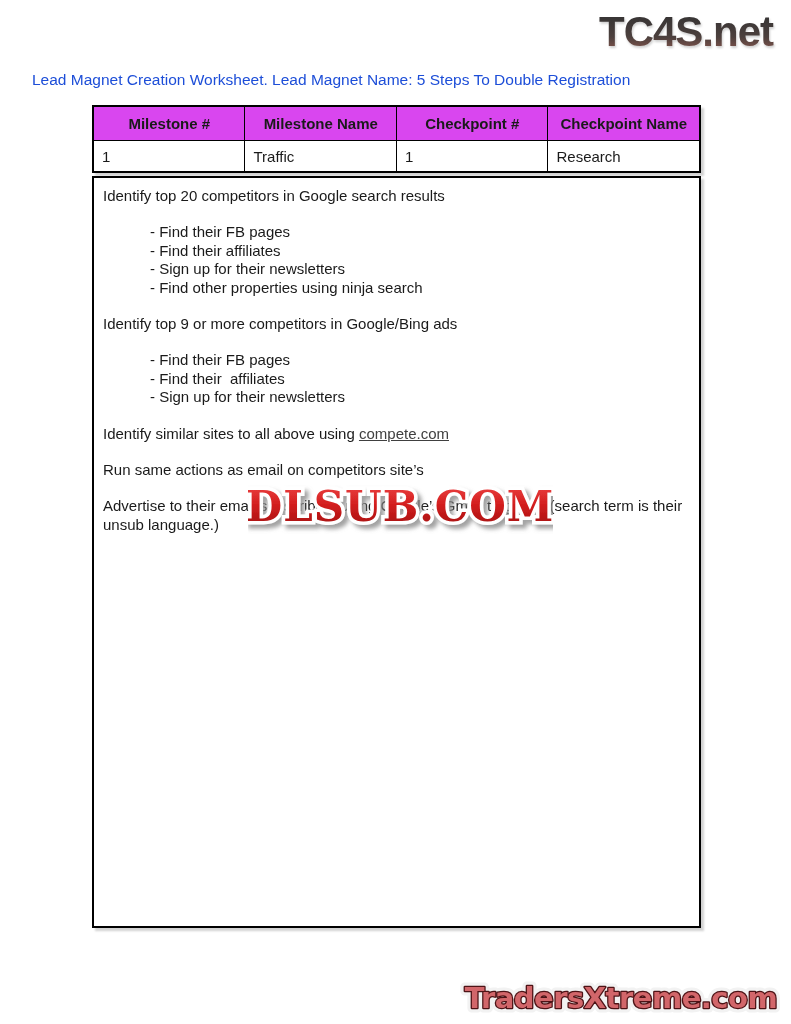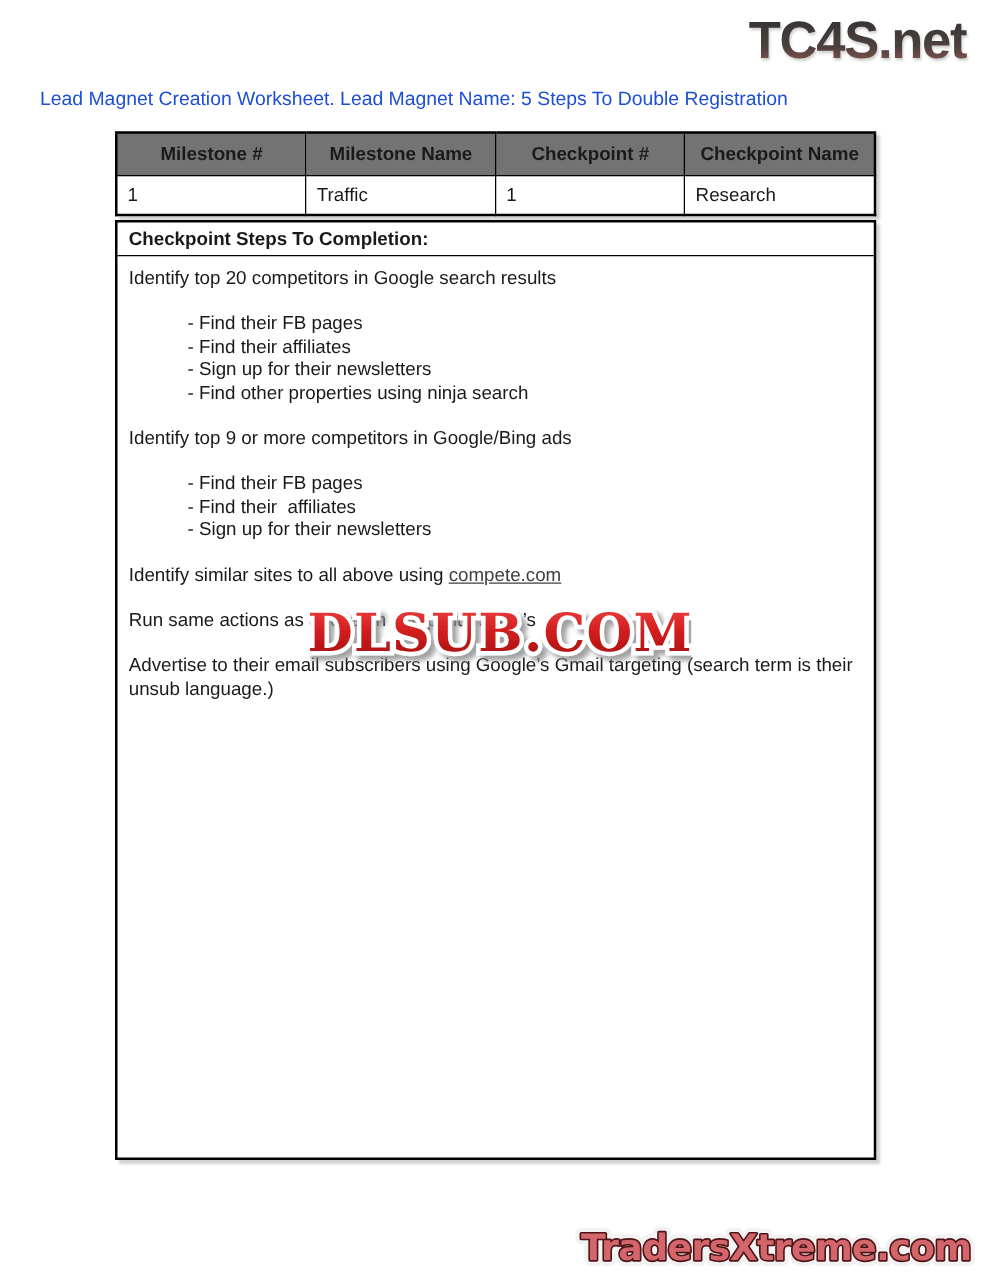--- a/index.html
+++ b/index.html
@@ -38,21 +38,21 @@
     position: absolute;
     left: 92px;
     top: 105px;
     width: 609px;
     border-collapse: collapse;
     background: #fff;
     box-shadow: 3px 3px 2px rgba(0,0,0,0.18);
     table-layout: fixed;
   }
   .milestone-table th {
-    background: #737373;
+    background: #d946ef;
     border: 1px solid #000;
     font-size: 15px;
     font-weight: bold;
     text-align: center;
     height: 31px;
     width: 25%;
   }
   .milestone-table td {
     border: 1px solid #000;
     font-size: 15px;
@@ -144,21 +144,20 @@
     <tr>
       <td>1</td>
       <td>Traffic</td>
       <td>1</td>
       <td>Research</td>
     </tr>
   </tbody>
     </table>
 
   <div class="steps-box">
-    <div class="steps-heading">Checkpoint Steps To Completion:</div>
     <div class="steps-body">
 
       <p>Identify top 20 competitors in Google search results</p>
 
       <div class="bullet-group">
         <div>- Find their FB pages</div>
         <div>- Find their affiliates</div>
         <div>- Sign up for their newsletters</div>
         <div>- Find other properties using ninja search</div>
       </div>
@@ -166,21 +165,21 @@
       <p>Identify top 9 or more competitors in Google/Bing ads</p>
 
       <div class="bullet-group">
         <div>- Find their FB pages</div>
         <div>- Find their  affiliates</div>
         <div>- Sign up for their newsletters</div>
       </div>
 
       <p><span>Identify similar sites to all above using </span><a>compete.com</a></p>
 
-      <p>Run same actions as above on competitors site’s</p>
+      <p>Run same actions as email on competitors site’s</p>
 
 
       <p>Advertise to their email subscribers using Google’s Gmail targeting (search term is their unsub language.)</p>
     </div>
   </div>
 
   <div class="wm-center">
     <svg width="305" height="60" viewBox="0 0 305 60">
       <defs>
         <linearGradient id="dlsub-grad" x1="0" y1="0" x2="0" y2="1">

